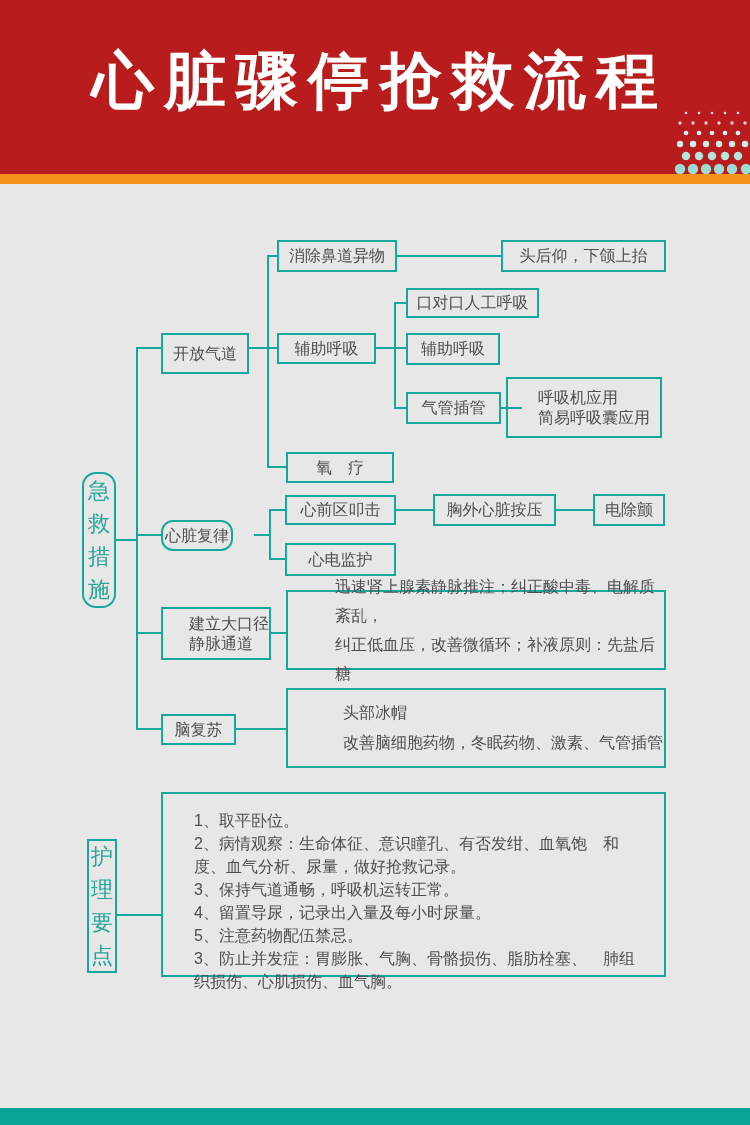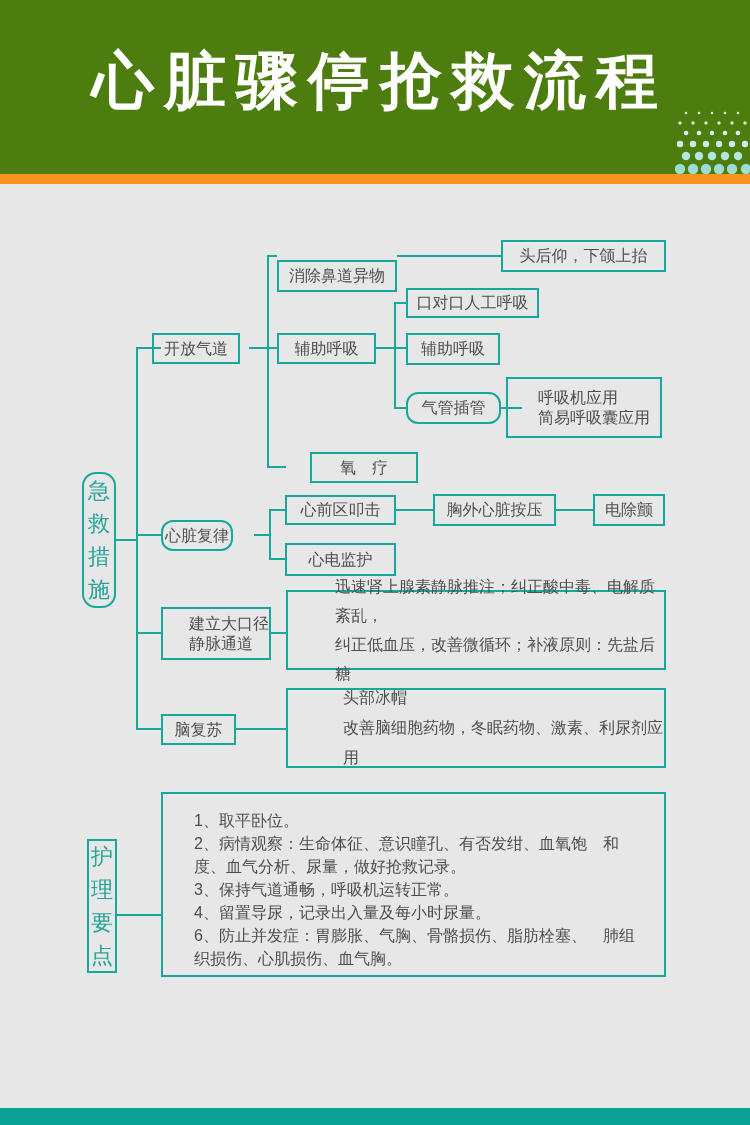--- a/index.html
+++ b/index.html
@@ -2,21 +2,21 @@
 <html><head>
 <meta charset="utf-8">
 <style>
   html,body{margin:0;padding:0;background:#ffffff;}
   #poster{
     position:relative;width:750px;height:1125px;overflow:hidden;
     background:#e7e7e8;
     font-family:"Liberation Sans","DejaVu Sans",sans-serif;
   }
   
-  .header{position:absolute;left:0;top:0;width:750px;height:174px;background:#4d7c0f;}
+  .header{position:absolute;left:0;top:0;width:750px;height:174px;background:#b91c1c;}
   .title{
     position:absolute;left:0;top:42px;width:750px;text-align:center;
     color:#ffffff;font-size:62px;font-weight:700;letter-spacing:10px;
     text-indent:10px;line-height:78px;white-space:nowrap;
   }
   .dots{position:absolute;right:0;bottom:-4px;}
   .orange-stripe{position:absolute;left:0;top:174px;width:750px;height:10px;background:#f6921e;}
   .footer{position:absolute;left:0;top:1108px;width:750px;height:17px;background:#0ba296;}
 
   
@@ -106,61 +106,61 @@
   </div>
   <div class="orange-stripe"></div>
 
   <div class="vnode" style="left:82px;top:472px;width:34px;height:136px;border-radius:14px;">
     <span class="vtext">急救措施</span>
   </div>
   <div class="vnode" style="left:87px;top:839px;width:30px;height:134px;">
     <span class="vtext">护理要点</span>
   </div>
 
-  <div class="node" style="left:152px;top:333px;width:88px;height:31px;text-align:center;">
+  <div class="node" style="left:161px;top:333px;width:88px;height:41px;text-align:center;">
     <span>开放气道</span>
   </div>
   <div class="node" style="left:161px;top:520px;width:72px;height:31px;border-radius:12px;">
     <span>心脏复律</span>
   </div>
   <div class="node left" style="left:161px;top:607px;width:110px;height:53px;padding-left:26px;">
     <span class="multi">
       <span class="ln">建立大口径</span>
       <span class="ln">静脉通道</span>
     </span>
   </div>
   <div class="node" style="left:161px;top:714px;width:75px;height:31px;">
     <span>脑复苏</span>
   </div>
 
-  <div class="node" style="left:277px;top:240px;width:120px;height:32px;margin-top:20px;">
+  <div class="node" style="left:277px;top:240px;width:120px;height:32px;">
     <span>消除鼻道异物</span>
   </div>
   <div class="node" style="left:501px;top:240px;width:165px;height:32px;">
     <span>头后仰，下颌上抬</span>
   </div>
   <div class="node" style="left:277px;top:333px;width:99px;height:31px;">
     <span>辅助呼吸</span>
   </div>
   <div class="node" style="left:406px;top:288px;width:133px;height:30px;">
     <span>口对口人工呼吸</span>
   </div>
   <div class="node" style="left:406px;top:333px;width:94px;height:32px;">
     <span>辅助呼吸</span>
   </div>
-  <div class="node" style="left:406px;top:392px;width:95px;height:32px;border-radius:12px;">
+  <div class="node" style="left:406px;top:392px;width:95px;height:32px;">
     <span>气管插管</span>
   </div>
   <div class="node left" style="left:506px;top:377px;width:156px;height:61px;padding-left:30px;">
     <span class="multi">
       <span class="ln">呼吸机应用</span>
       <span class="ln">简易呼吸囊应用</span>
     </span>
   </div>
-  <div class="node" style="left:286px;top:452px;width:108px;height:31px;margin-left:24px;">
+  <div class="node" style="left:286px;top:452px;width:108px;height:31px;">
     <span>氧　疗</span>
   </div>
 
   <div class="node" style="left:285px;top:495px;width:111px;height:30px;">
     <span>心前区叩击</span>
   </div>
   <div class="node" style="left:433px;top:494px;width:123px;height:32px;">
     <span>胸外心脏按压</span>
   </div>
   <div class="node" style="left:593px;top:494px;width:72px;height:32px;">
@@ -173,30 +173,31 @@
     </span>
   </div>
 
   <div class="node" style="left:285px;top:543px;width:111px;height:33px;">
     <span>心电监护</span>
   </div>
 
   <div class="node left" style="left:286px;top:688px;width:380px;height:80px;padding-left:55px;line-height:30px;">
     <span class="multi">
       <span class="ln">头部冰帽</span>
-      <span class="ln">改善脑细胞药物，冬眠药物、激素、利尿剂应用</span>
+      <span class="ln">改善脑细胞药物，冬眠药物、激素、气管插管</span>
     </span>
   </div>
 
   <div class="nursing-box">
     <span class="item">1、取平卧位。</span>
     <span class="item">2、病情观察：生命体征、意识瞳孔、有否发绀、血氧饱　和度、血气分析、尿量，做好抢救记录。</span>
     <span class="item">3、保持气道通畅，呼吸机运转正常。</span>
     <span class="item">4、留置导尿，记录出入量及每小时尿量。</span>
-    <span class="item">6、防止并发症：胃膨胀、气胸、骨骼损伤、脂肪栓塞、　肺组织损伤、心肌损伤、血气胸。</span>
+    <span class="item">5、注意药物配伍禁忌。</span>
+    <span class="item">3、防止并发症：胃膨胀、气胸、骨骼损伤、脂肪栓塞、　肺组织损伤、心肌损伤、血气胸。</span>
   </div>
 
   <div class="line" style="left:136px;top:347px;width:2px;height:383px;"></div>
   <div class="line" style="left:116px;top:539px;width:21px;height:2px;"></div>
   <div class="line" style="left:137px;top:347px;width:24px;height:2px;"></div>
   <div class="line" style="left:137px;top:534px;width:24px;height:2px;"></div>
   <div class="line" style="left:137px;top:632px;width:24px;height:2px;"></div>
   <div class="line" style="left:137px;top:728px;width:24px;height:2px;"></div>
 
   <div class="line" style="left:249px;top:347px;width:19px;height:2px;"></div>

